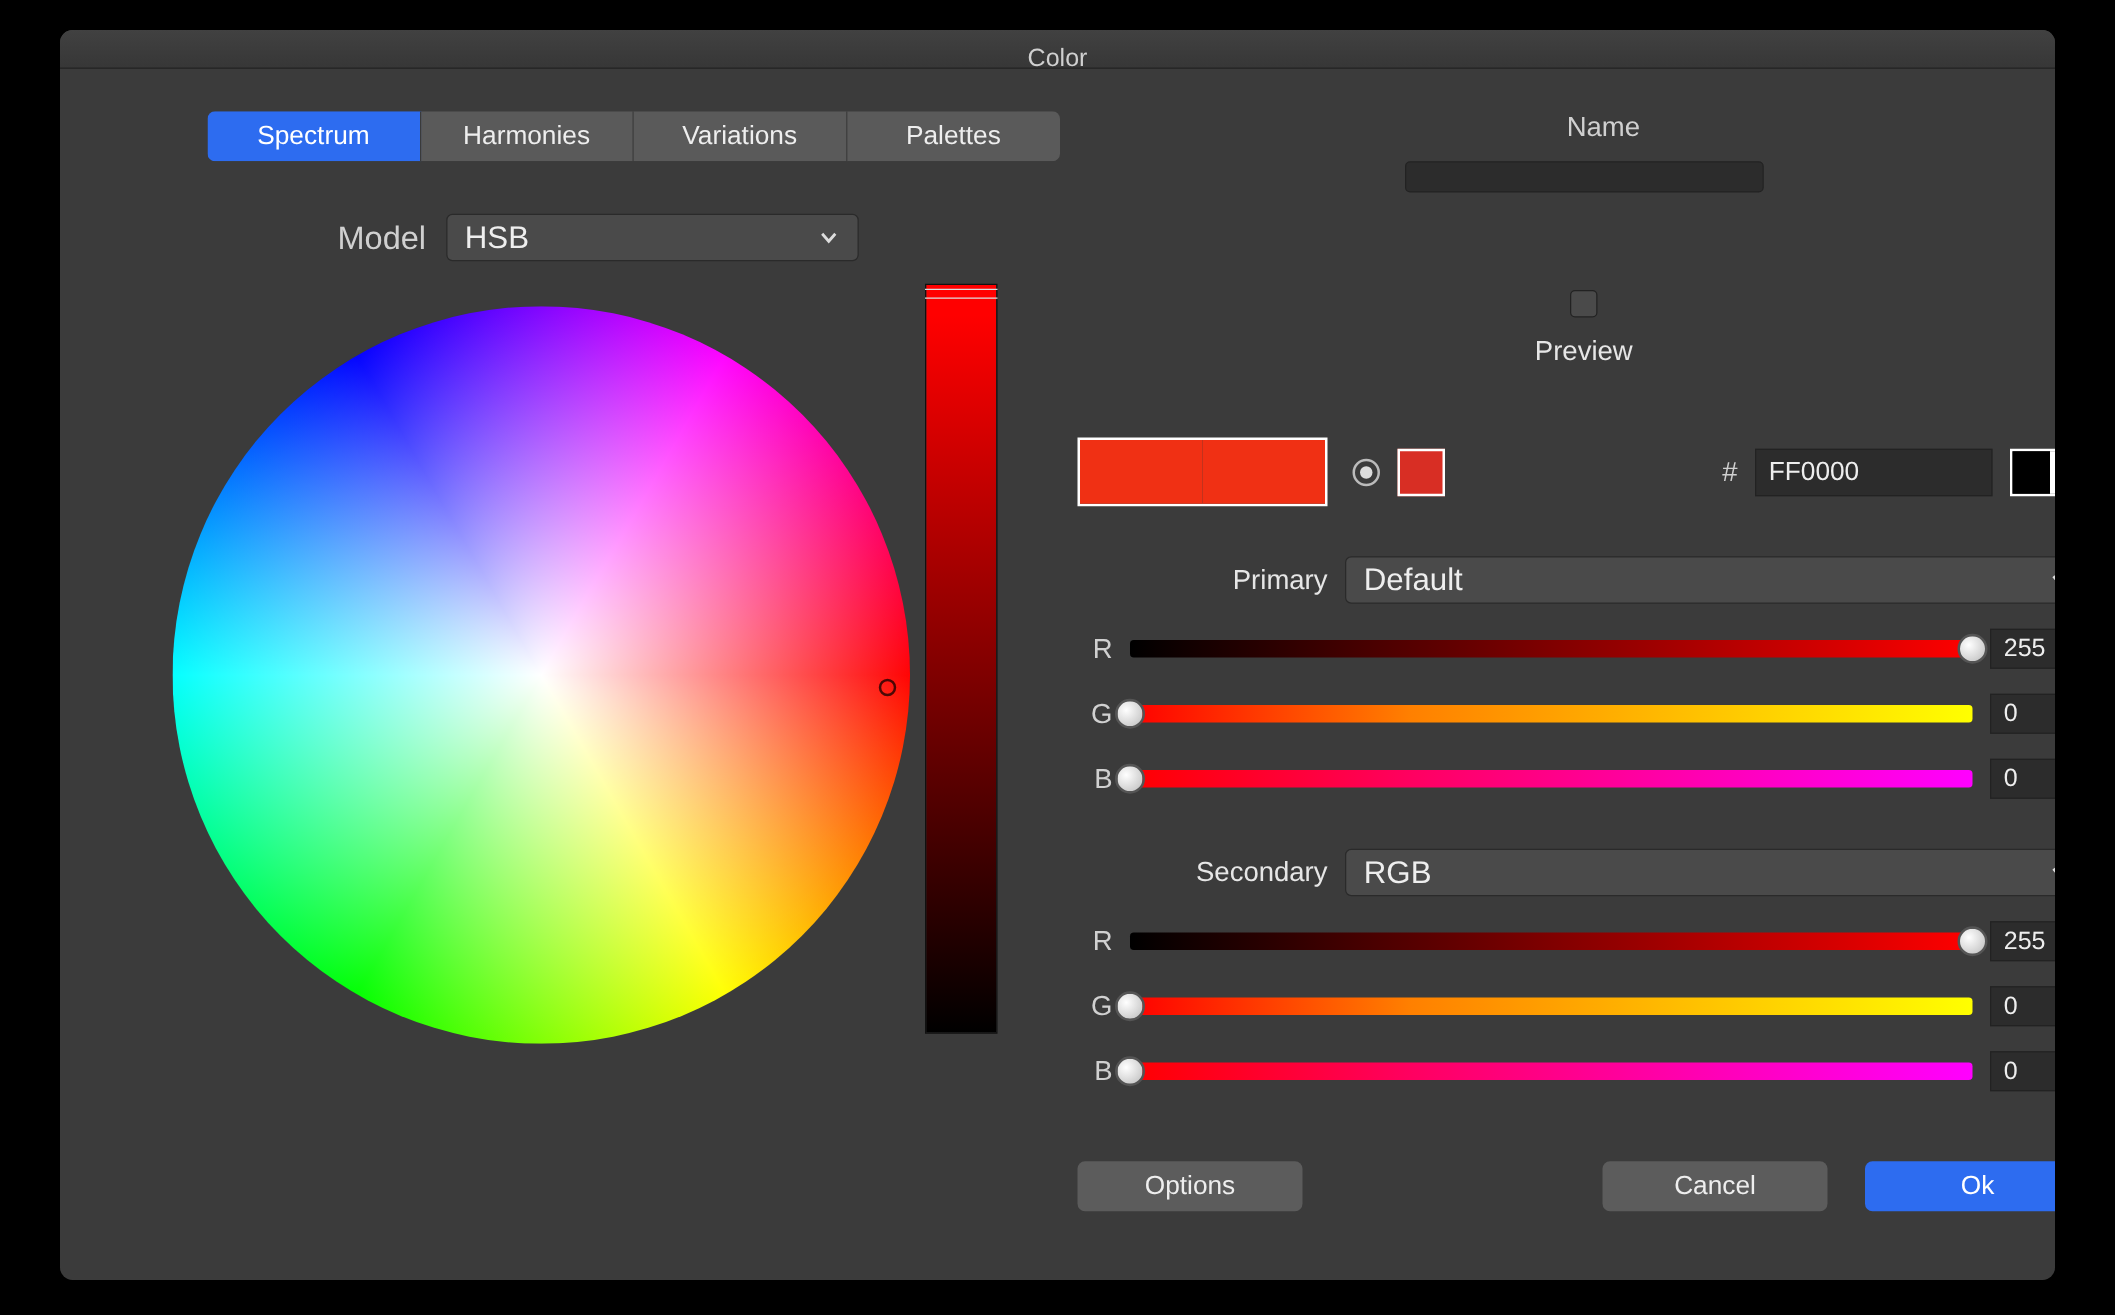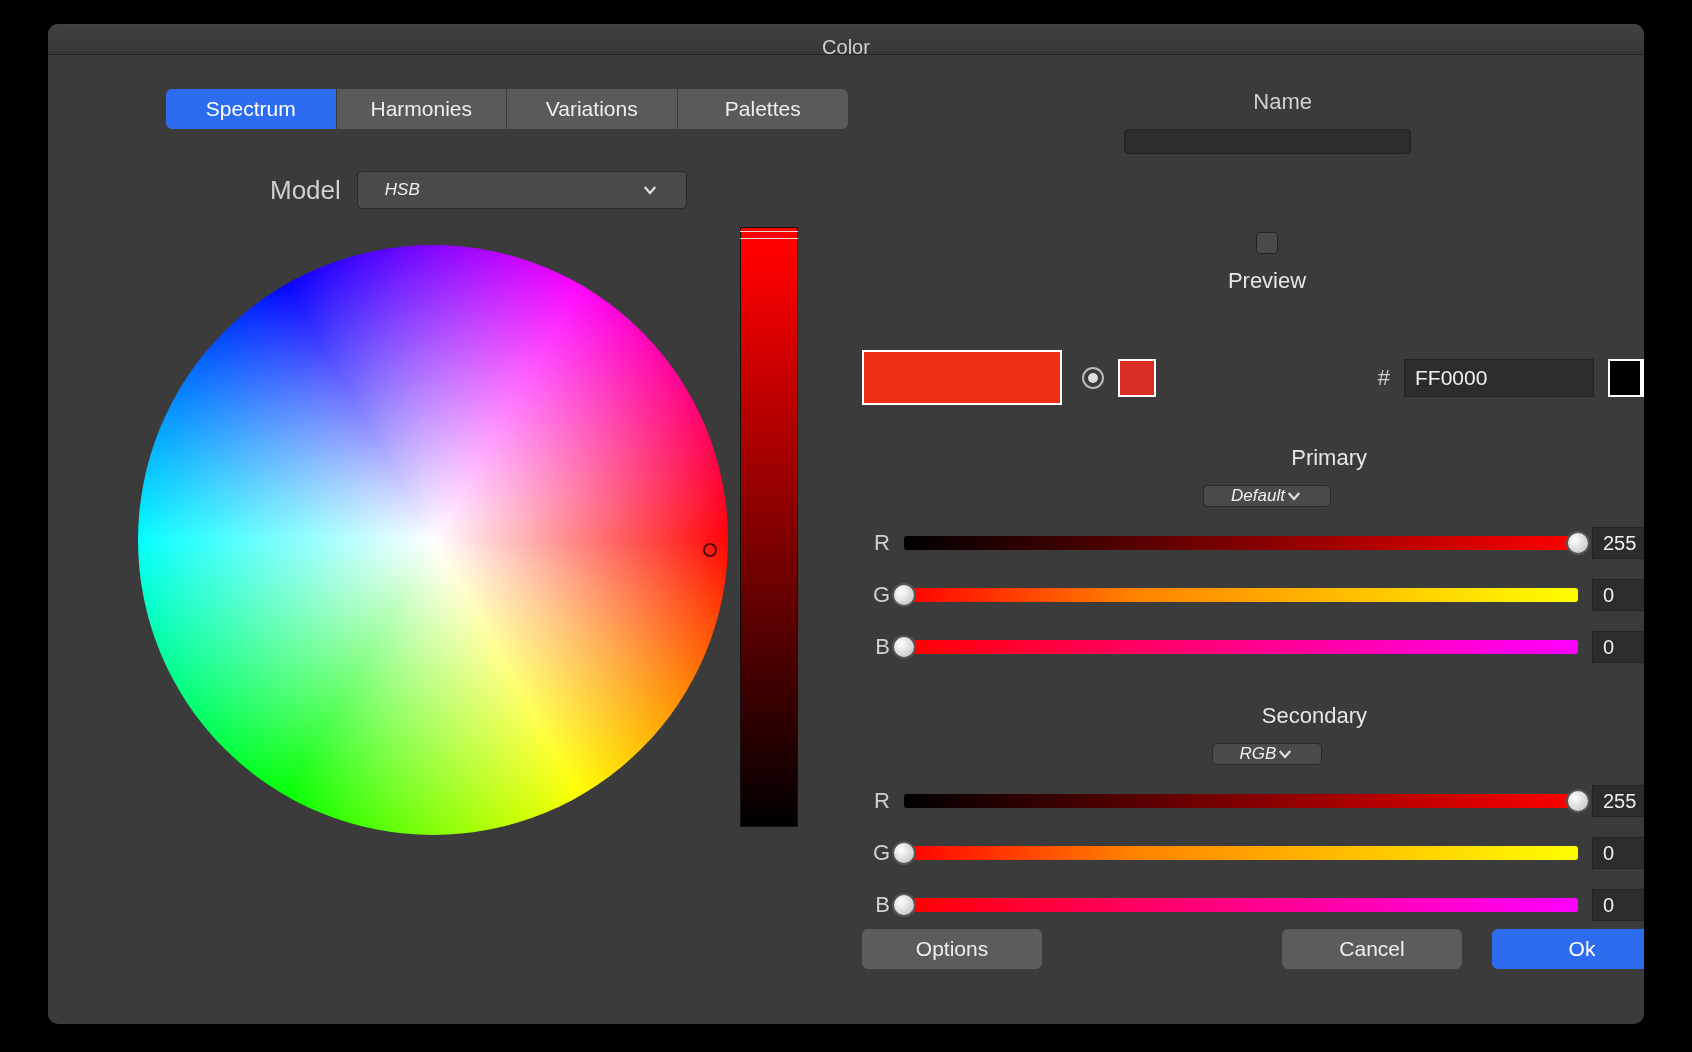--- a/index.html
+++ b/index.html
@@ -96,26 +96,25 @@
     margin-top:42px;margin-left:182px;gap:16px;
     margin-bottom:18px;
   }
   .label{color:var(--text-dim);font-size:26px;}
   .select{
     background:var(--input-bg);
     border:1px solid #2a2a2a;
     border-radius:5px;
     height:38px;
     display:flex;align-items:center;
-    padding:0 27px;
+    padding:0 14px;
     color:#eee;
-    font-size:17px;
+    font-size:25px;
     cursor:pointer;
     position:relative;
-    font-style:italic;
   }
   .select .chev{
     margin-left:auto;
     color:#ddd;
   }
   .chev svg{width:18px;height:18px;display:block;}
 
   
   .wheel-area{
     position:relative;
@@ -185,21 +184,21 @@
   .small-swatch{width:38px;height:38px;border:2px solid #fff;}
   .hash{color:var(--text-dim);margin-left:auto;}
   .hex-input{
     width:190px;height:38px;background:var(--input-bg2);
     border:1px solid #222;color:#eee;
     padding:0 10px;font-size:21px;
   }
   .bw{display:flex;height:38px;border:2px solid #fff;}
   .bw>div{width:30px;}
 
-  .section-row{display:flex;align-items:center;gap:14px;margin-top:40px;flex-direction:column;}
+  .section-row{display:flex;align-items:center;gap:14px;margin-top:40px;}
   .section-row .lbl{width:200px;text-align:right;}
   .section-sel{flex:1;}
 
   .slider-row{display:flex;align-items:center;gap:14px;margin-top:20px;}
   .slider-row .ch{width:28px;text-align:right;color:var(--text-dim);}
   .slider{
     flex:1;height:14px;border-radius:3px;position:relative;cursor:pointer;
   }
   .thumb{
     position:absolute;top:50%;transform:translate(-50%,-50%);

